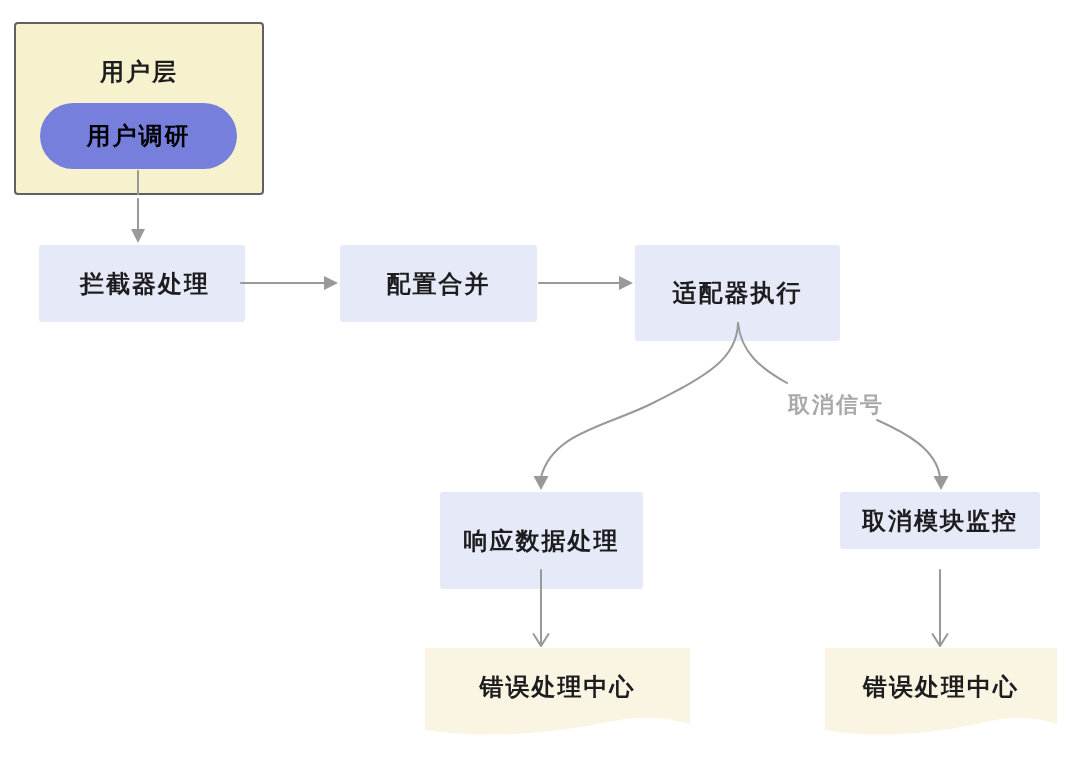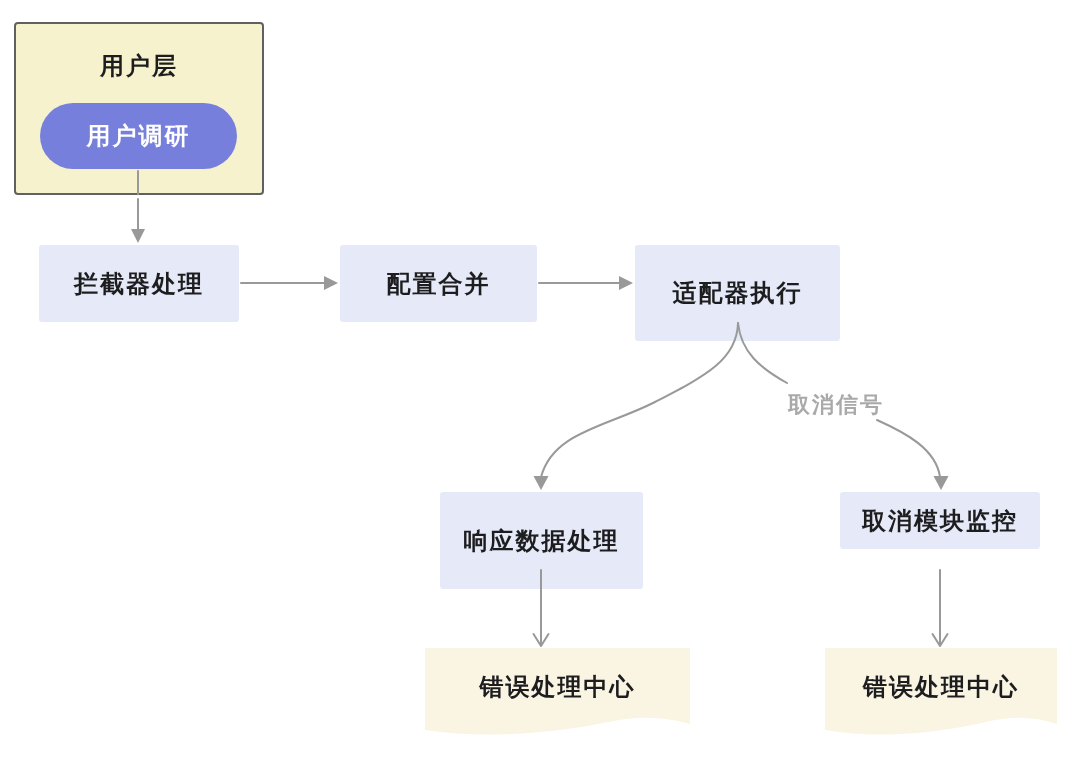--- a/index.html
+++ b/index.html
@@ -20,55 +20,55 @@
   
   .container-node {
     left: 14px; top: 22px;
     width: 246px; height: 169px;
     background: #F7F2CE;
     border: 2px solid #606060;
     border-radius: 4px;
   }
   .container-title {
     position: absolute;
-    left: 0; right: 0; top: 26px;
+    left: 0; right: 0; top: 32px;
     text-align: center;
     font-size: 24px;
     font-weight: bold;
     color: #1d1d1f;
     letter-spacing: 2px;
   }
   .pill-node {
     position: absolute;
     left: 24px; top: 79px;
     width: 197px; height: 66px;
     background: #7680DC;
     border-radius: 34px;
     display: flex;
     align-items: center;
     justify-content: center;
     font-size: 24px;
     font-weight: bold;
-    color: #ffffff;
+    color: #000000;
     letter-spacing: 2px;
   }
 
   
   .process-node {
     background: #E6EAF8;
     border-radius: 3px;
     display: flex;
     align-items: center;
     justify-content: center;
     font-size: 24px;
     font-weight: bold;
     color: #1d1d1f;
     letter-spacing: 2px;
   }
-  .n-interceptor { left: 39px;  top: 245px; width: 200px; height: 77px; }
+  .n-interceptor { left: 39px;  top: 245px; width: 200px; height: 77px; padding-left: 6px; }
   .n-config     { left: 340px; top: 245px; width: 197px; height: 77px; }
   .n-adapter    { left: 635px; top: 245px; width: 205px; height: 96px; }
   .n-response   { left: 440px; top: 492px; width: 203px; height: 97px; justify-content: center; }
   .n-cancelmon  { left: 840px; top: 492px; width: 200px; height: 57px; }
 
   
   .doc-node { overflow: visible; }
   .d-error  { left: 425px; top: 648px; width: 228px; height: 92px; padding-left: 37px; }
   .d-abort  { left: 825px; top: 648px; width: 232px; height: 92px; }
   .doc-node svg {

